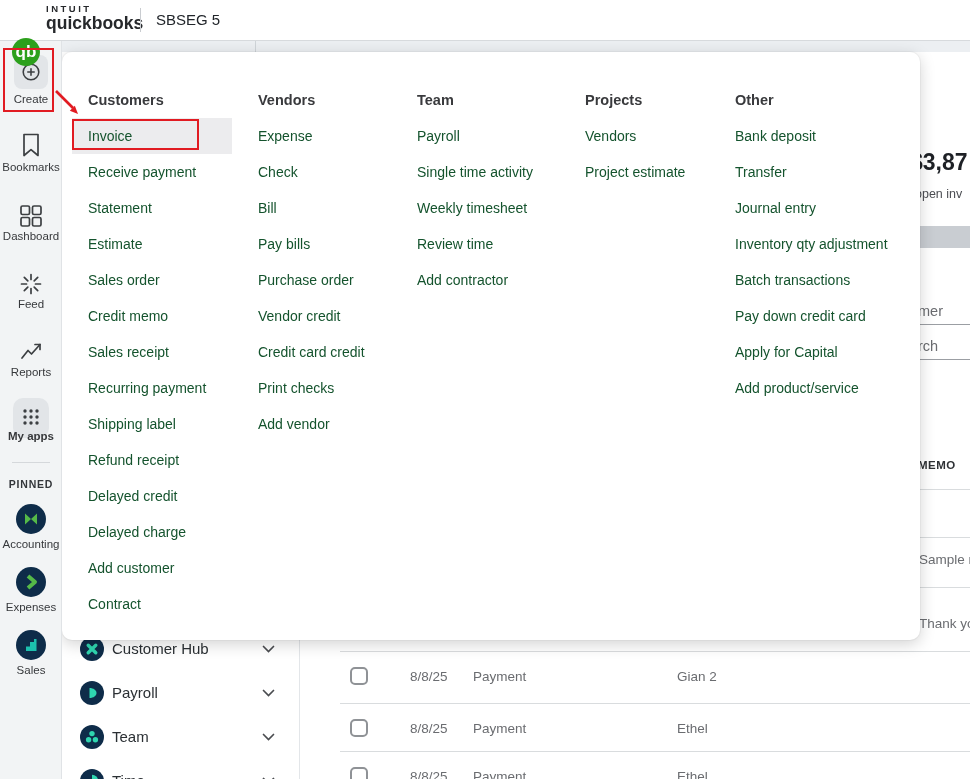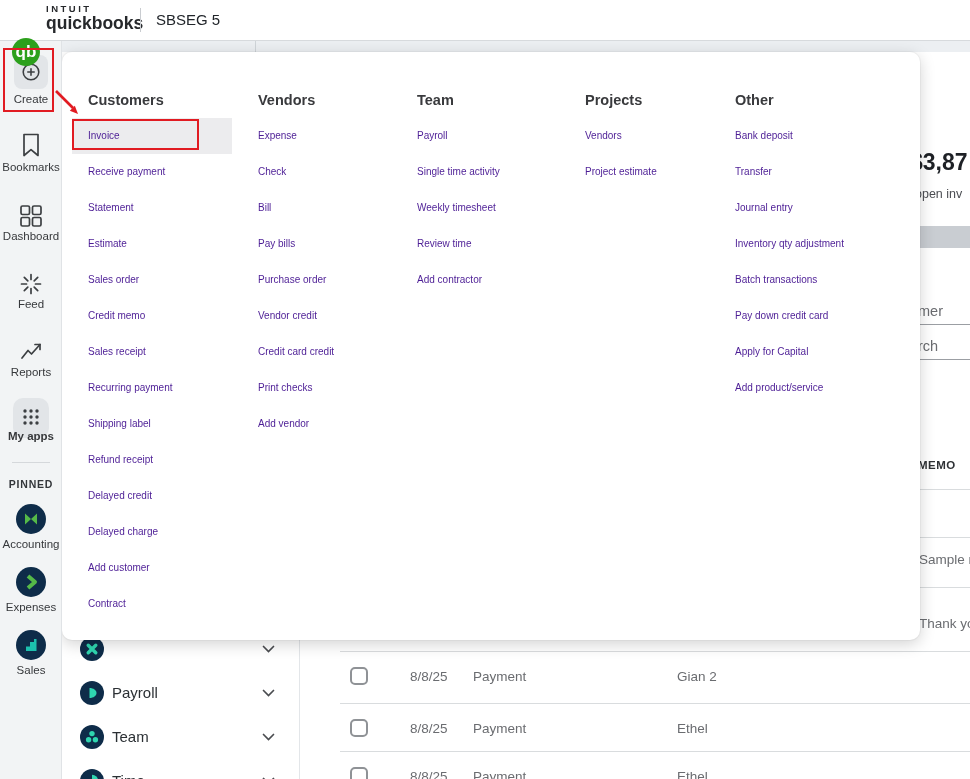--- a/index.html
+++ b/index.html
@@ -50,21 +50,21 @@
               border-radius:10px;box-shadow:0 4px 16px rgba(0,0,0,.18),0 0 0 1px rgba(0,0,0,.03);
               z-index:10;}
   .menu-cols{position:absolute;left:0;top:30px;width:858px;}
   .menu-col{position:absolute;top:0;}
   .menu-col:nth-child(1){left:10px;width:160px;}
   .menu-col:nth-child(2){left:180px;width:155px;}
   .menu-col:nth-child(3){left:339px;width:160px;}
   .menu-col:nth-child(4){left:507px;width:150px;}
   .menu-col:nth-child(5){left:657px;width:190px;}
   .menu-col-title{height:36px;line-height:36px;padding-left:16px;font-size:14.5px;font-weight:bold;color:#393a3d;}
-  .menu-item{height:36px;line-height:36px;padding-left:16px;font-size:10px;color:#4c1d95;cursor:pointer;}
+  .menu-item{height:36px;line-height:36px;padding-left:16px;font-size:14px;color:#14532d;cursor:pointer;}
   .menu-item.highlighted{background:#ececee;}
 
   
   .anno{position:absolute;border:2px solid #e11b22;box-sizing:border-box;z-index:60;pointer-events:none;}
   .anno-create{left:3px;top:48px;width:51px;height:64px;}
   .anno-invoice{left:72px;top:119px;width:127px;height:31px;}
   .anno-arrow{position:absolute;left:48px;top:84px;z-index:60;pointer-events:none;}
 
   
   .amount{position:absolute;left:910px;top:149px;font-size:23px;font-weight:bold;color:#1e2126;z-index:1;white-space:nowrap;}
@@ -125,20 +125,21 @@
       <span class="txn-cust">Ethel</span>
     </div>
   </div>
 
 <div class="nav-panel">
   <div class="nav-item" style="top:575px;">
     <svg class="nav-circle" viewBox="0 0 24 24" width="24" height="24">
         <circle cx="12" cy="12" r="12" fill="#0e2c49"></circle>
         <path d="M8.2 8.2l7.6 7.6M15.8 8.2l-7.6 7.6" stroke="#2fd6b0" stroke-width="3.4" stroke-linecap="round"></path>
       </svg>
+    <span class="nav-label">Customer Hub</span>
     <svg class="nav-chev" width="13" height="9" viewBox="0 0 13 9">
         <polyline points="1.5,1.5 6.5,6.5 11.5,1.5" fill="none" stroke="#4a4c50" stroke-width="1.7" stroke-linecap="round"></polyline>
       </svg>
   </div>
   <div class="nav-item" style="top:619px;">
     <svg class="nav-circle" viewBox="0 0 24 24" width="24" height="24">
         <circle cx="12" cy="12" r="12" fill="#0e2c49"></circle>
         <path d="M9.5 7c4 0 7 2.2 7 5s-3 5-7 5z" fill="#2fd6b0"></path>
       </svg>
     <span class="nav-label">Payroll</span>

